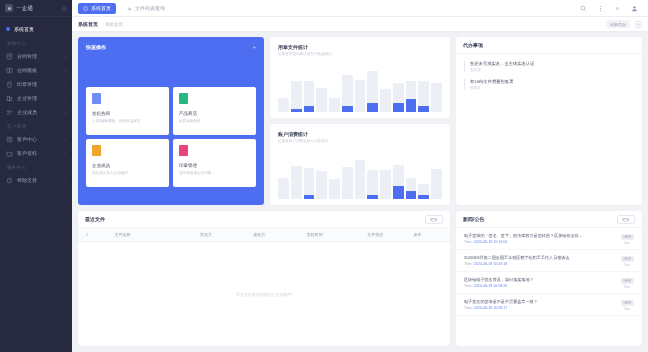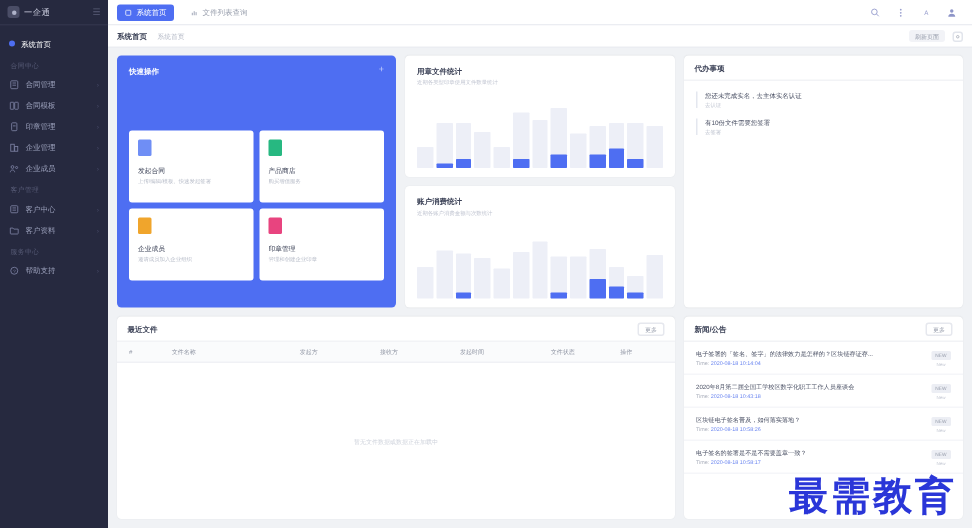--- a/index.html
+++ b/index.html
@@ -630,14 +630,13 @@
                 <span class="badge-box">NEW</span>
                 <span class="badge-sub">New</span>
               </div>
             </div>
           </div>
       </section>
 
     </div>
   </div>
 
-  <div class="watermark">最需教育</div>
 </div>
 
 </body></html>

